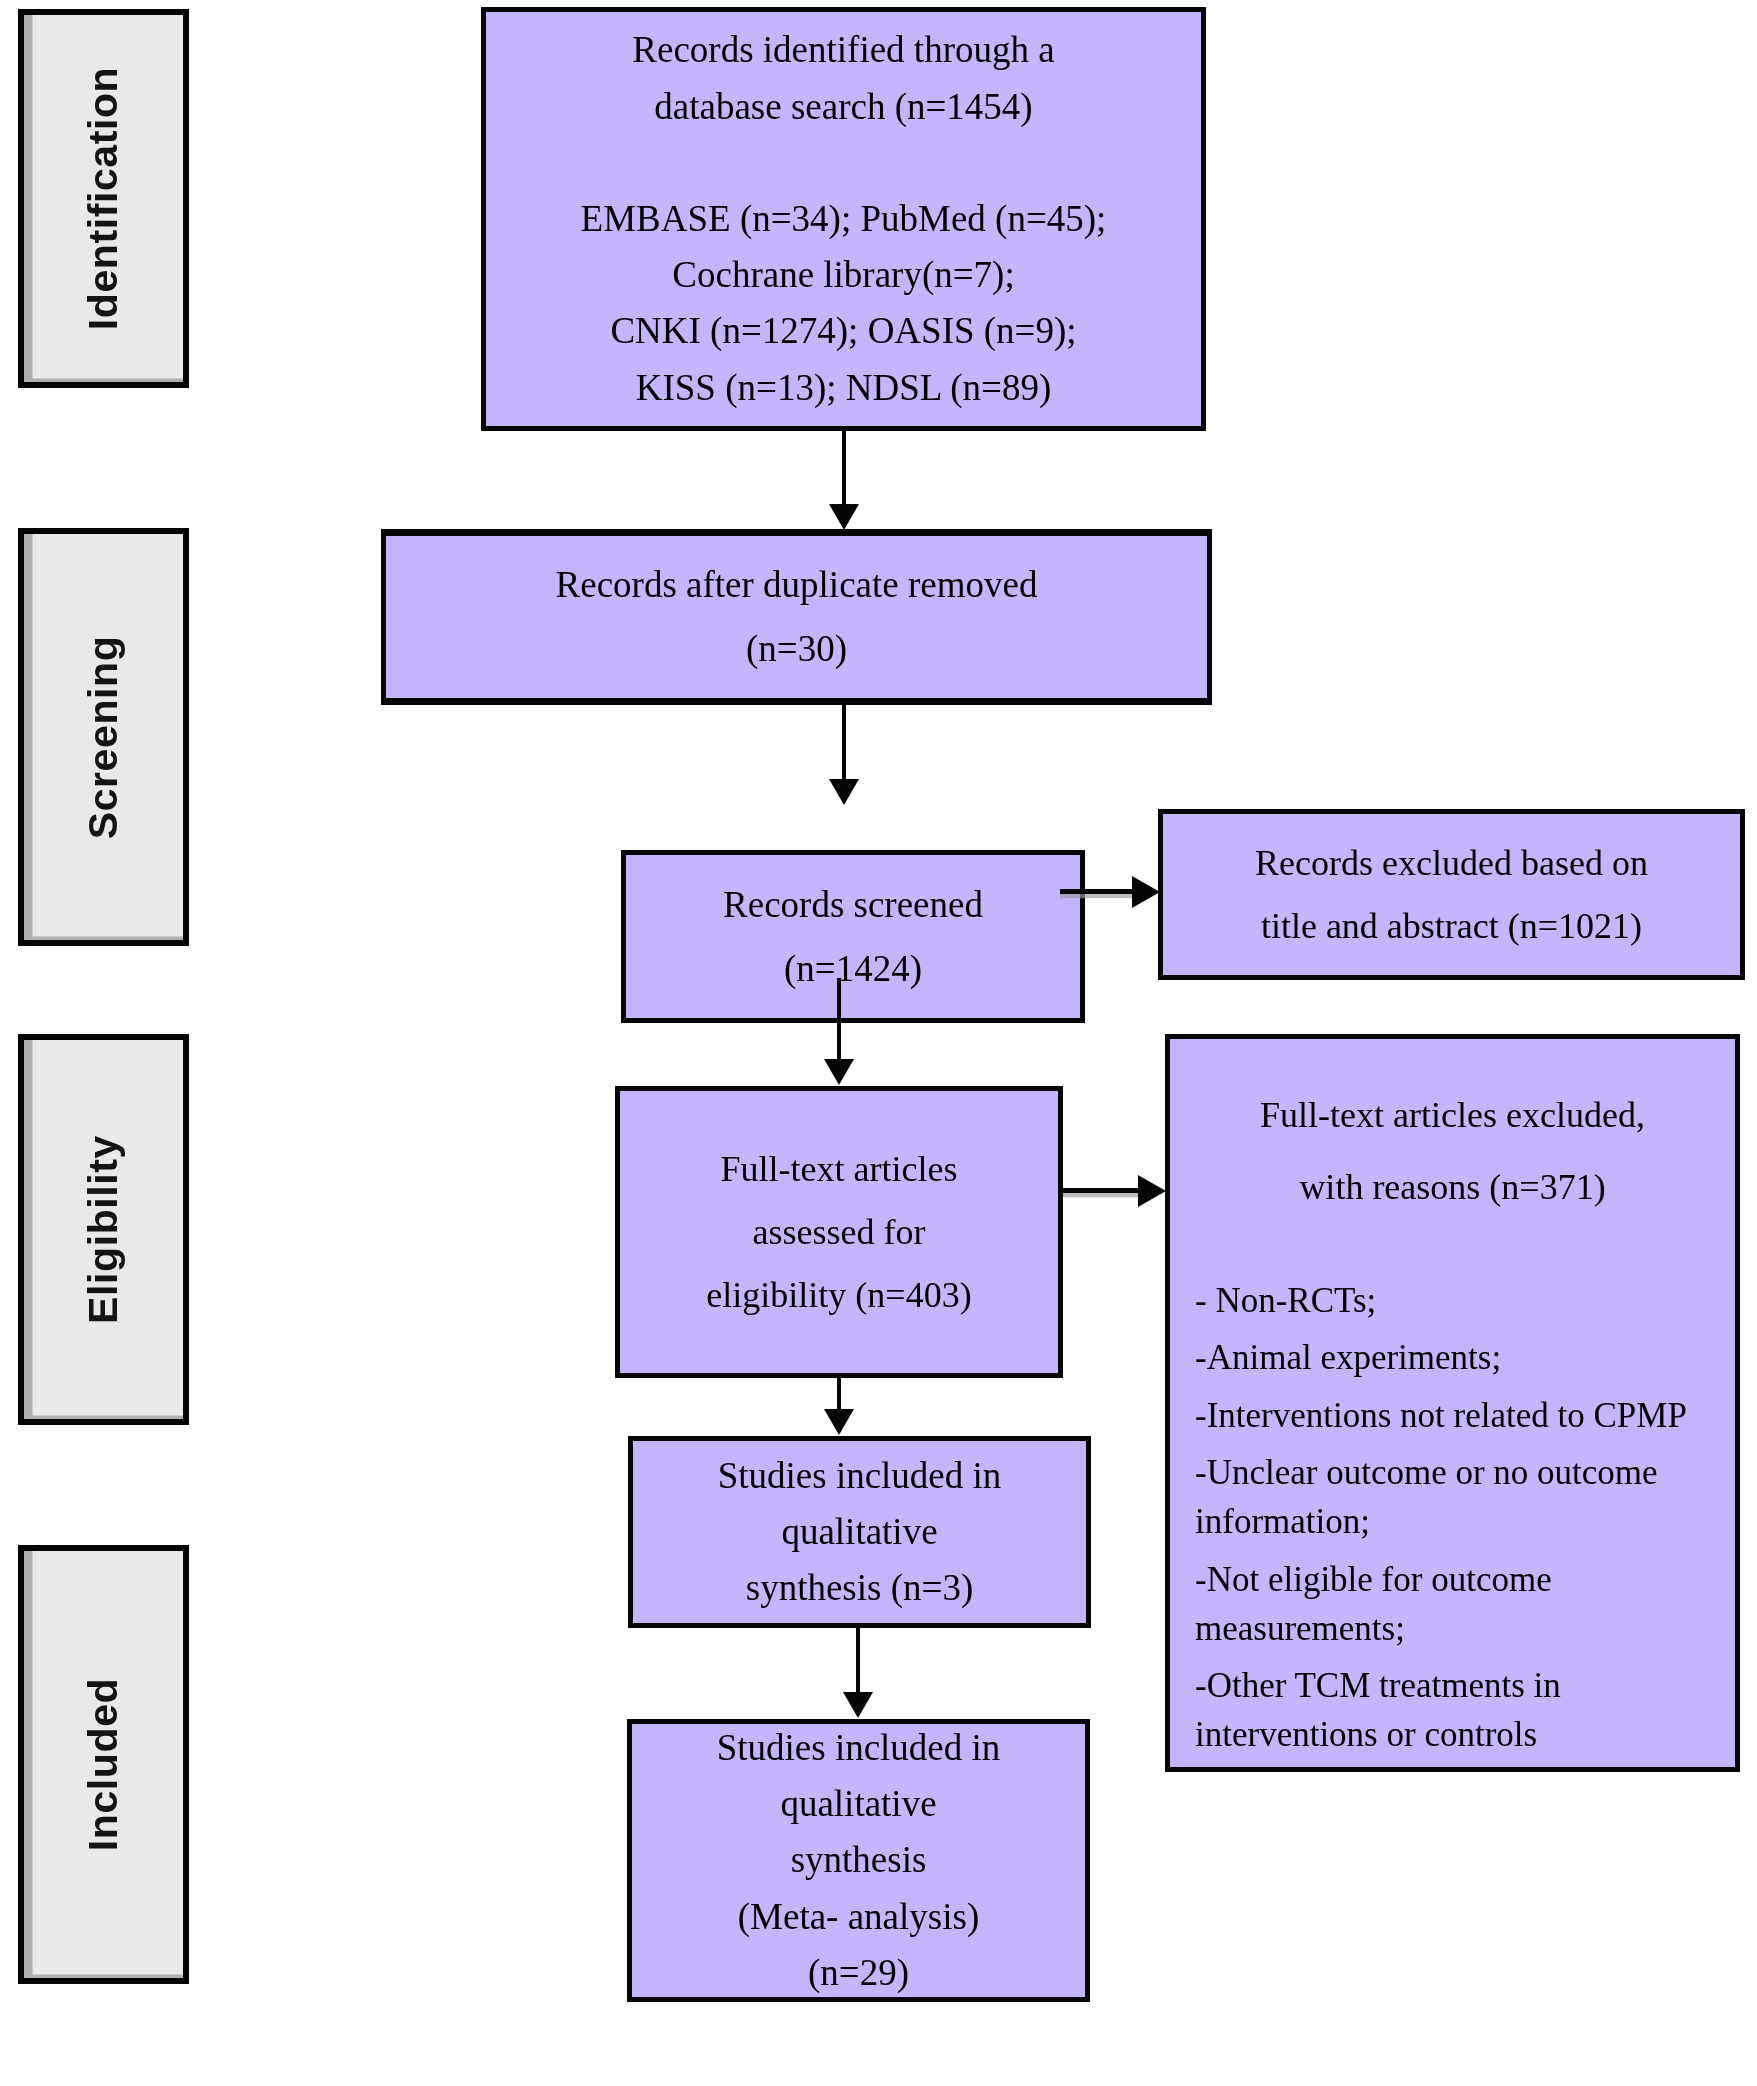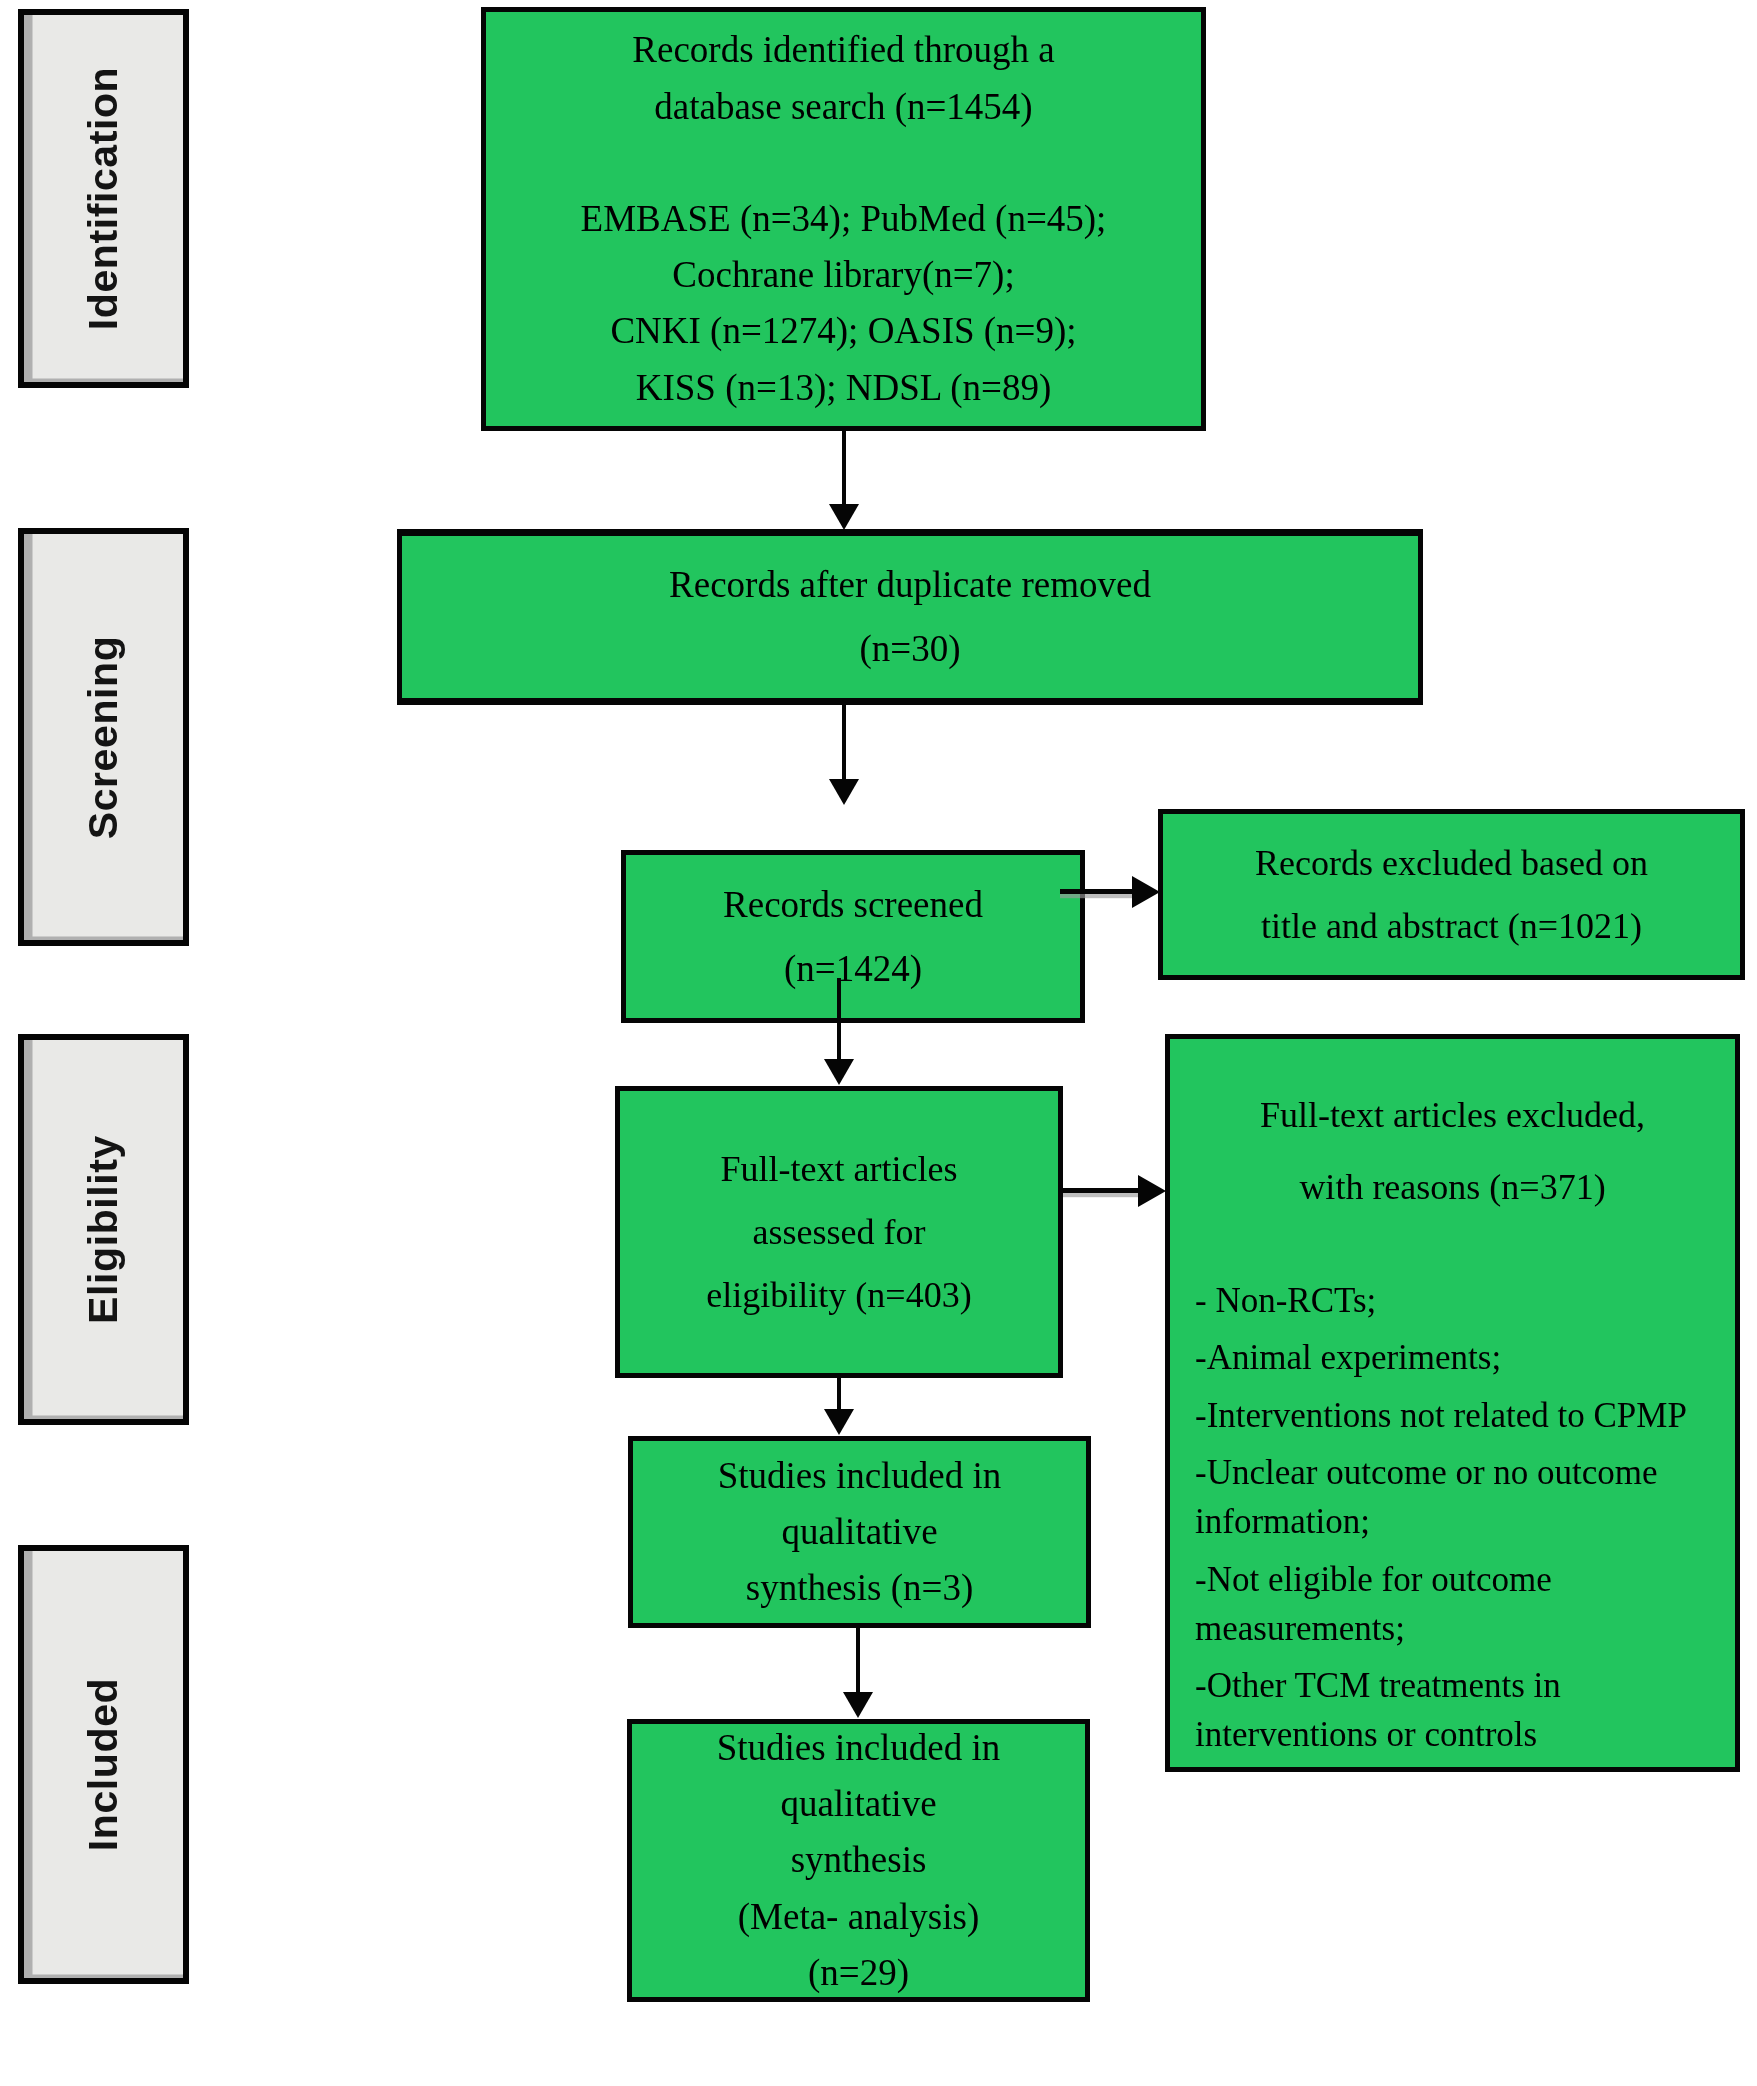--- a/index.html
+++ b/index.html
@@ -30,21 +30,21 @@
     font-size:41px;
     letter-spacing:0.6px;
     color:#141414;
   }
 
   
   .fbox{
     position:absolute;
     border:5.4px solid #050505;
     box-sizing:border-box;
-    background:#22c55e;
+    background:#c4b5fd;
     display:flex;flex-direction:column;
     align-items:flex-start;justify-content:center;
     text-align:center;
   }
   .fbox .ln{width:100%;}
 
   .t62{font-size:37px;line-height:1.52;}
   .t62w{font-size:37px;line-height:1.72;}
   .t60{font-size:36px;line-height:1.75;}
 
@@ -104,21 +104,21 @@
     <div class="ln">database search (n=1454)</div>
     <div class="ln src-gap">EMBASE (n=34); PubMed (n=45);</div>
     <div class="ln">Cochrane library(n=7);</div>
     <div class="ln">CNKI (n=1274); OASIS (n=9);</div>
     <div class="ln">KISS (n=13); NDSL (n=89)</div>
   </div>
 
   <div class="vline" style="left:842px;top:431px;height:74px;"></div>
   <div class="vhead" style="left:829px;top:504px;"></div>
 
-  <div class="fbox t62w" style="left:397px;top:529px;width:1026px;height:176px;border-width:7.2px 5.4px;">
+  <div class="fbox t62w" style="left:381px;top:529px;width:831px;height:176px;border-width:7.2px 5.4px;">
     <div class="ln">Records after duplicate removed</div>
     <div class="ln">(n=30)</div>
   </div>
 
   <div class="vline" style="left:842px;top:705px;height:76px;"></div>
   <div class="vhead" style="left:829px;top:779px;"></div>
 
   <div class="fbox t62w" style="left:621px;top:806px;width:464px;height:173px;margin-top:44px;">
     <div class="ln">Records screened</div>
     <div class="ln">(n=1424)</div>

